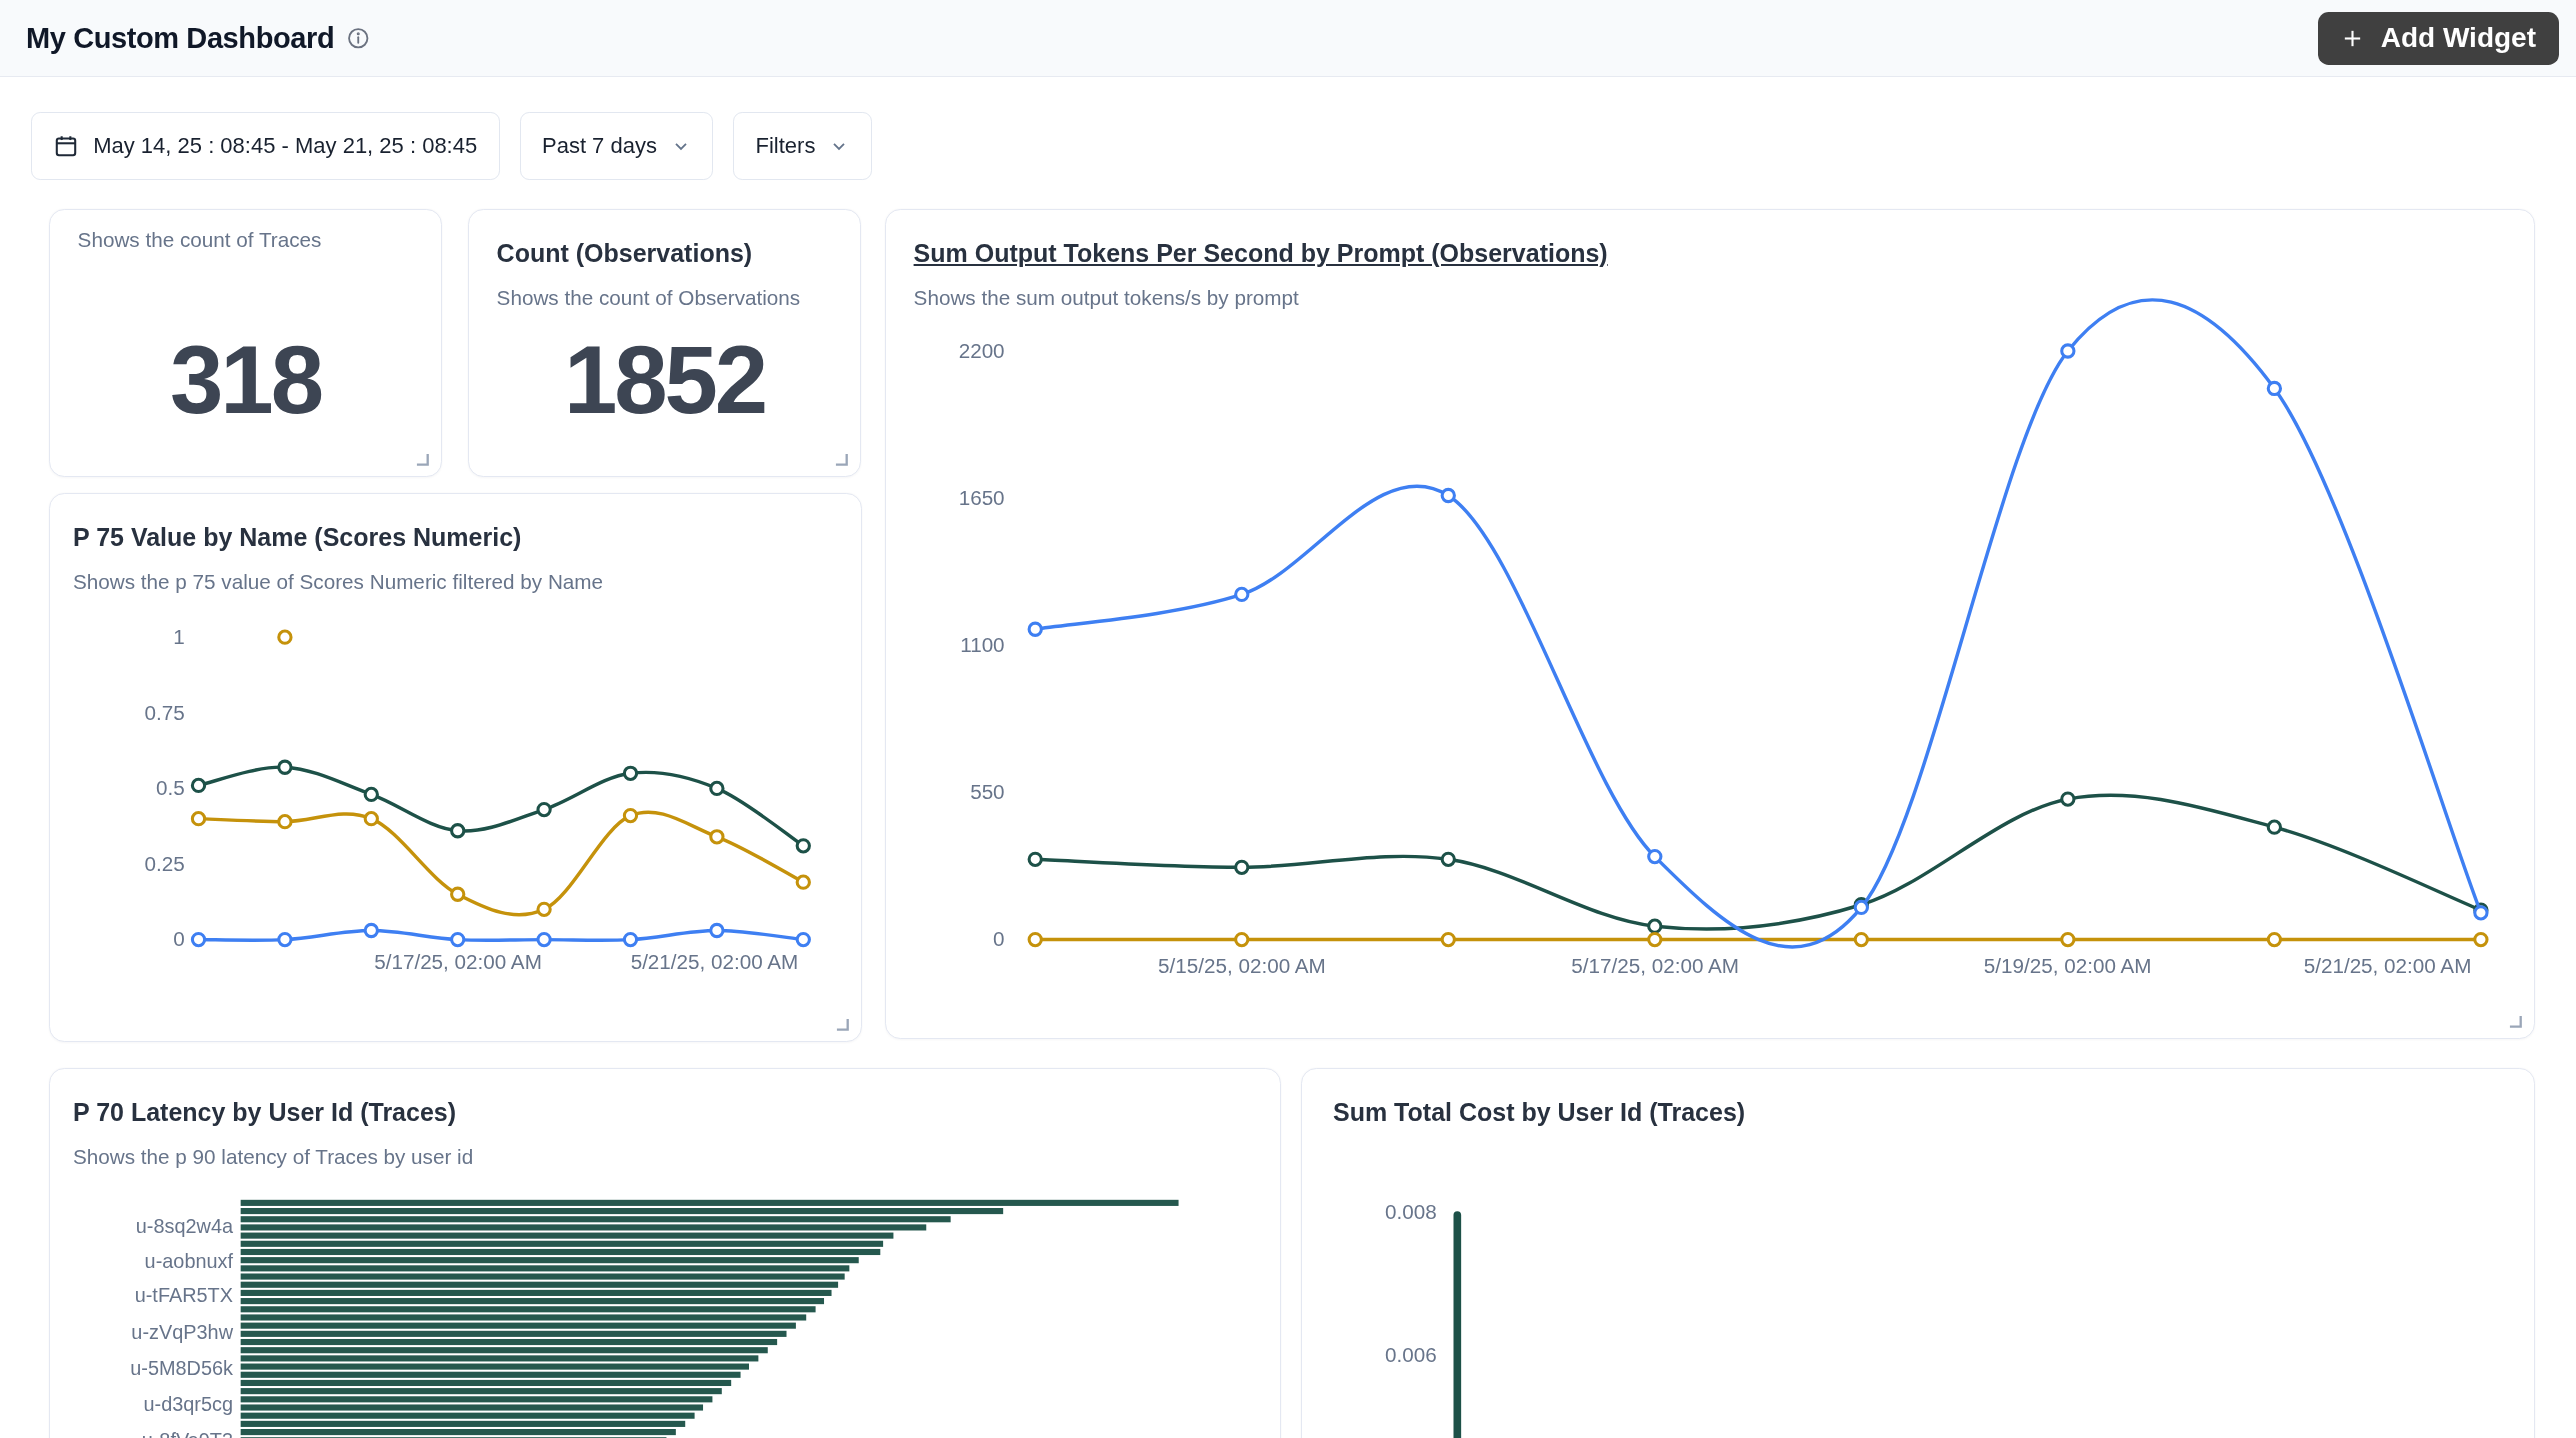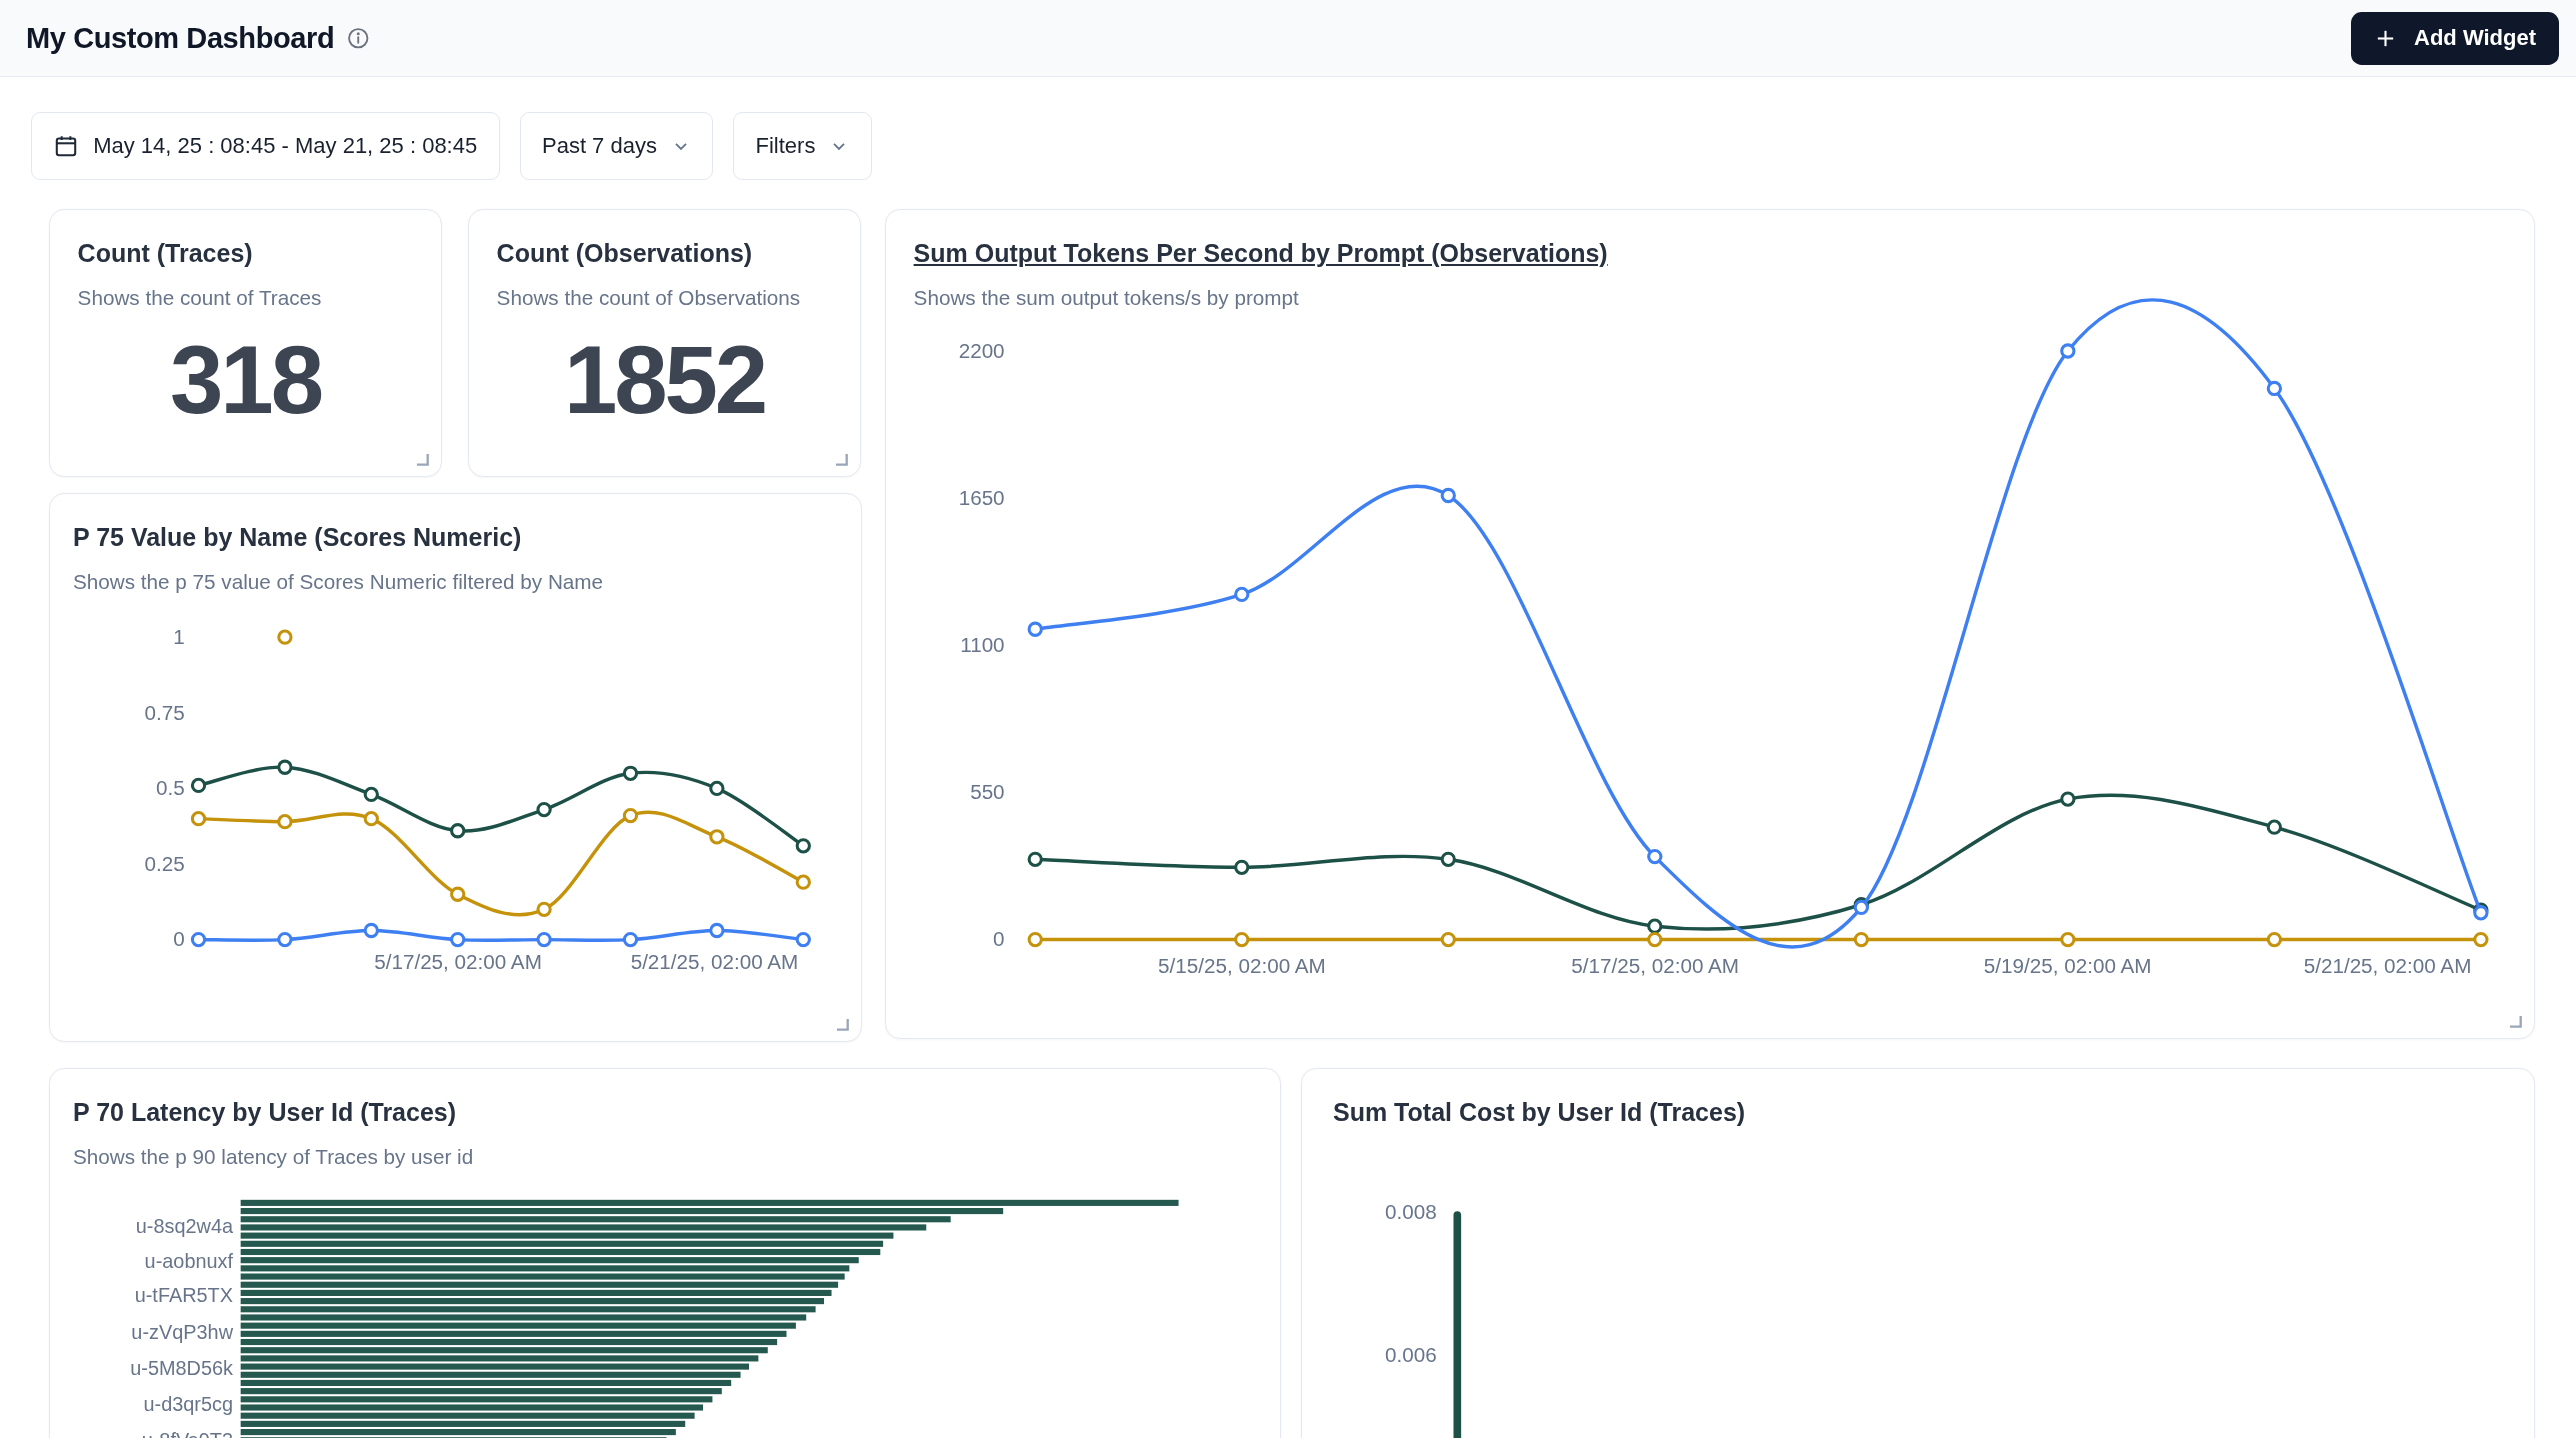--- a/index.html
+++ b/index.html
@@ -12,22 +12,22 @@
     position:absolute;left:0;top:0;width:2576px;height:77px;box-sizing:border-box;
     background:#f8fafc;border-bottom:1.5px solid #e7eaf1;
     display:flex;align-items:center;padding:0 17px 0 26px;
   }
   .title-wrap{display:flex;align-items:center;gap:12.2px;text-align:right;}
   .page-title{margin:0;font-size:29px;font-weight:700;color:#101828;letter-spacing:-0.4px;}
   .icon{display:inline-flex;align-items:center;justify-content:center;}
   .spacer{flex:1;}
   .add-widget-btn{
     display:flex;align-items:center;gap:17px;border:none;cursor:pointer;
-    background:#0f172a;color:#ffffff;border-radius:10.7px;height:53px;padding:0 23px;
-    font-size:22px;font-weight:600;font-family:inherit;
+    background:#404040;color:#ffffff;border-radius:10.7px;height:53px;padding:0 23px;
+    font-size:28px;font-weight:600;font-family:inherit;
   }
   
   .filter-bar{position:absolute;left:31px;top:112px;display:flex;gap:20px;}
   .control{
     display:flex;align-items:center;gap:13.8px;height:68px;box-sizing:border-box;
     background:#ffffff;border:1.5px solid #e2e7f0;border-radius:9.2px;padding:0 21.4px;
     font-size:22px;font-weight:500;color:#19212f;cursor:pointer;
   }
   
   .card{
@@ -94,21 +94,20 @@
     <span>Filters</span>
     <span class="icon">
       <svg width="20" height="20" viewBox="0 0 24 24" fill="none" stroke="#64748b" stroke-width="2.2">
         <path d="M6 9.5l6 6 6-6"></path>
       </svg>
     </span>
   </div>
 </div>
 
 <section class="card" style="left:49px;top:209px;width:393px;height:268px;">
-  <h2 class="card-title">Count (Traces)</h2>
   <p class="card-sub">Shows the count of Traces</p>
   <div class="count-value">318</div>
   <svg class="resize" width="20" height="20" viewBox="0 0 26 26">
     <path d="M23 9 V23 H9" stroke="#9aa6b8" stroke-width="3" fill="none"></path>
   </svg>
 </section>
 
 <section class="card" style="left:468px;top:209px;width:393px;height:268px;">
   <h2 class="card-title">Count (Observations)</h2>
   <p class="card-sub">Shows the count of Observations</p>

